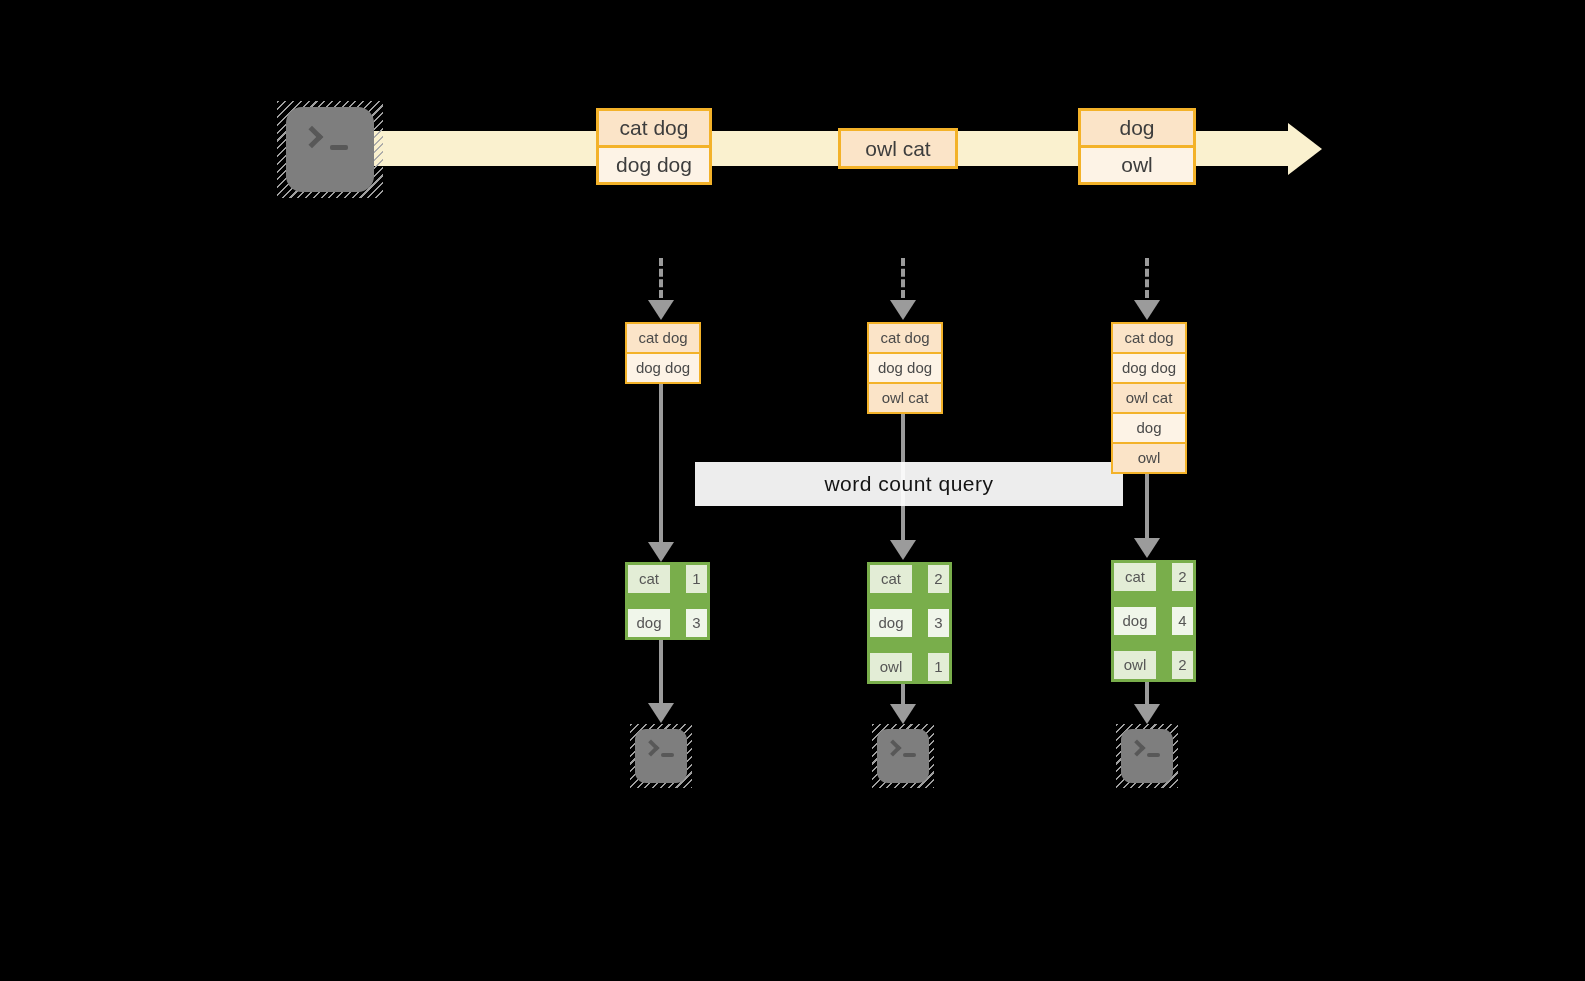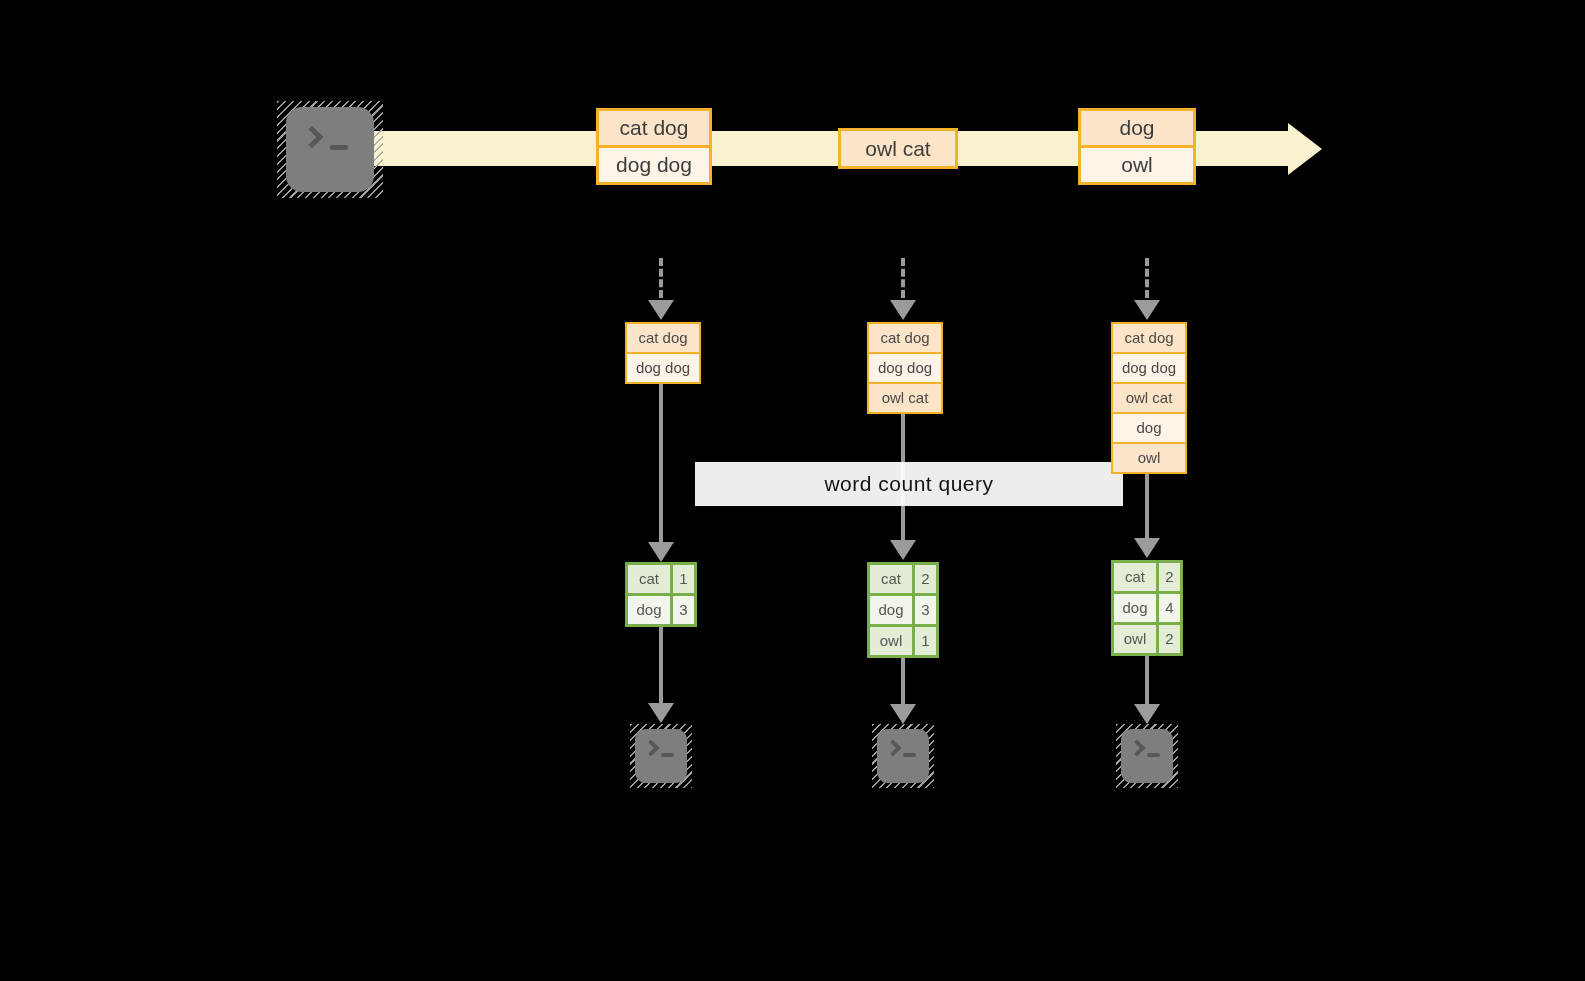--- a/index.html
+++ b/index.html
@@ -46,21 +46,21 @@
   .sbox .row:nth-child(odd){background:#FBE4C8;}
   .sbox .row:nth-child(even){background:#FDF3E6;}
   #sbox-1{left:625px;top:322px;}
   #sbox-2{left:867px;top:322px;}
   #sbox-3{left:1111px;top:322px;}
   
   .qlabel{position:absolute;left:695px;top:462px;width:428px;height:44px;background:rgba(255,255,255,.93);
     z-index:3;display:flex;align-items:center;justify-content:center;
     font-size:21px;font-weight:300;color:#141414;letter-spacing:.5px;}
   
-  .gtable{position:absolute;background:#79AE4B;padding:3px;display:grid;grid-template-columns:42px 21px;gap:3px;z-index:4;}
+  .gtable{position:absolute;background:#79AE4B;padding:3px;display:grid;grid-template-columns:42px 21px;gap:16px;z-index:4;}
   .gtable .cell{height:28px;line-height:28px;text-align:center;font-size:15px;color:#565656;}
   .gtable .cell.r-odd{background:#E3EDD6;}
   .gtable .cell.r-even{background:#F0F6EA;}
   #gtable-1{left:625px;top:562px;}
   #gtable-2{left:867px;top:562px;}
   #gtable-3{left:1111px;top:560px;}
 </style>
 </head>
 <body>
 

